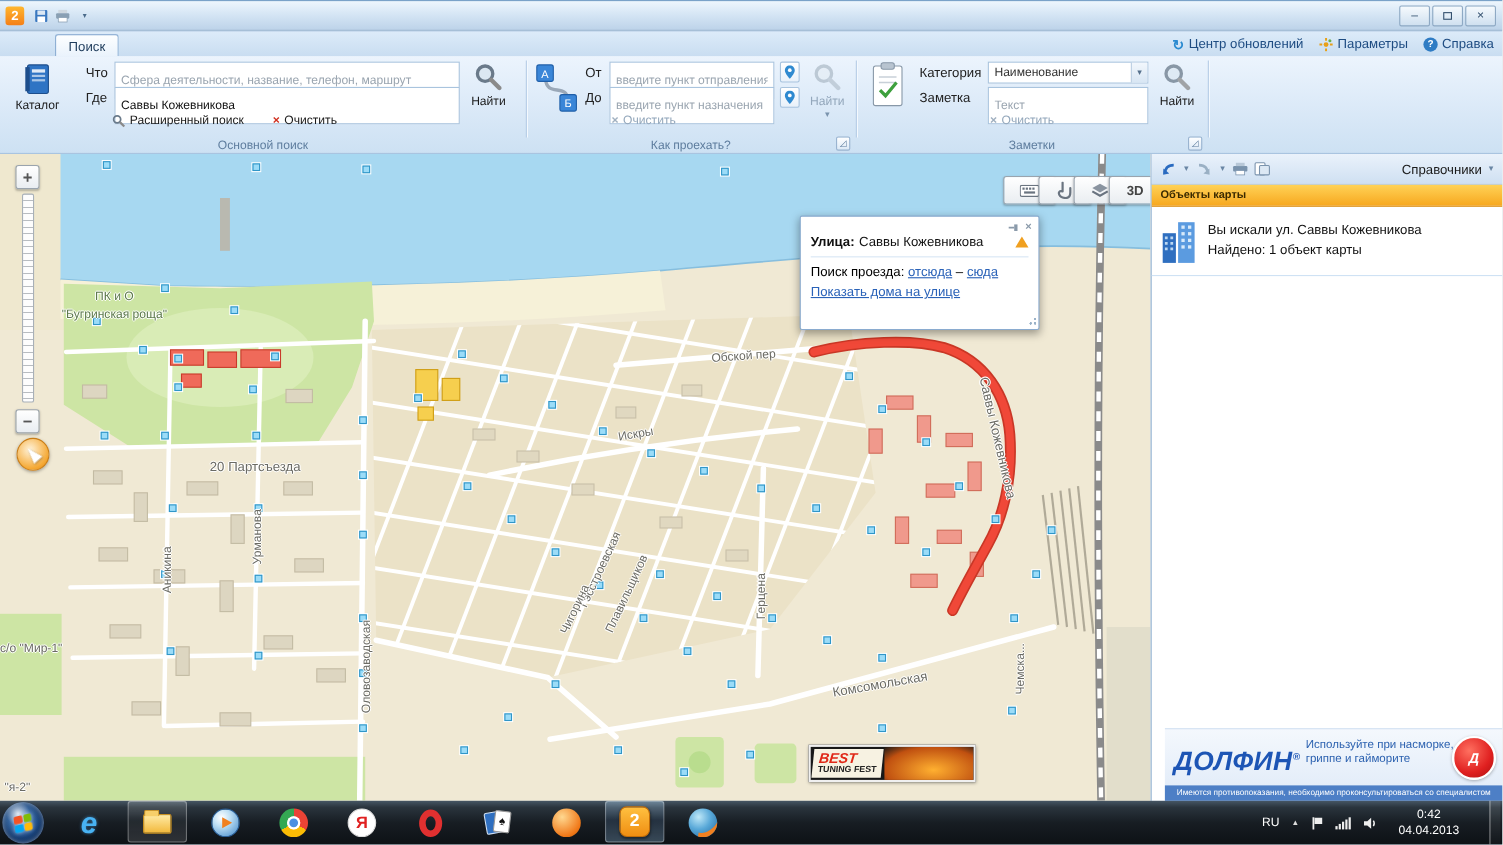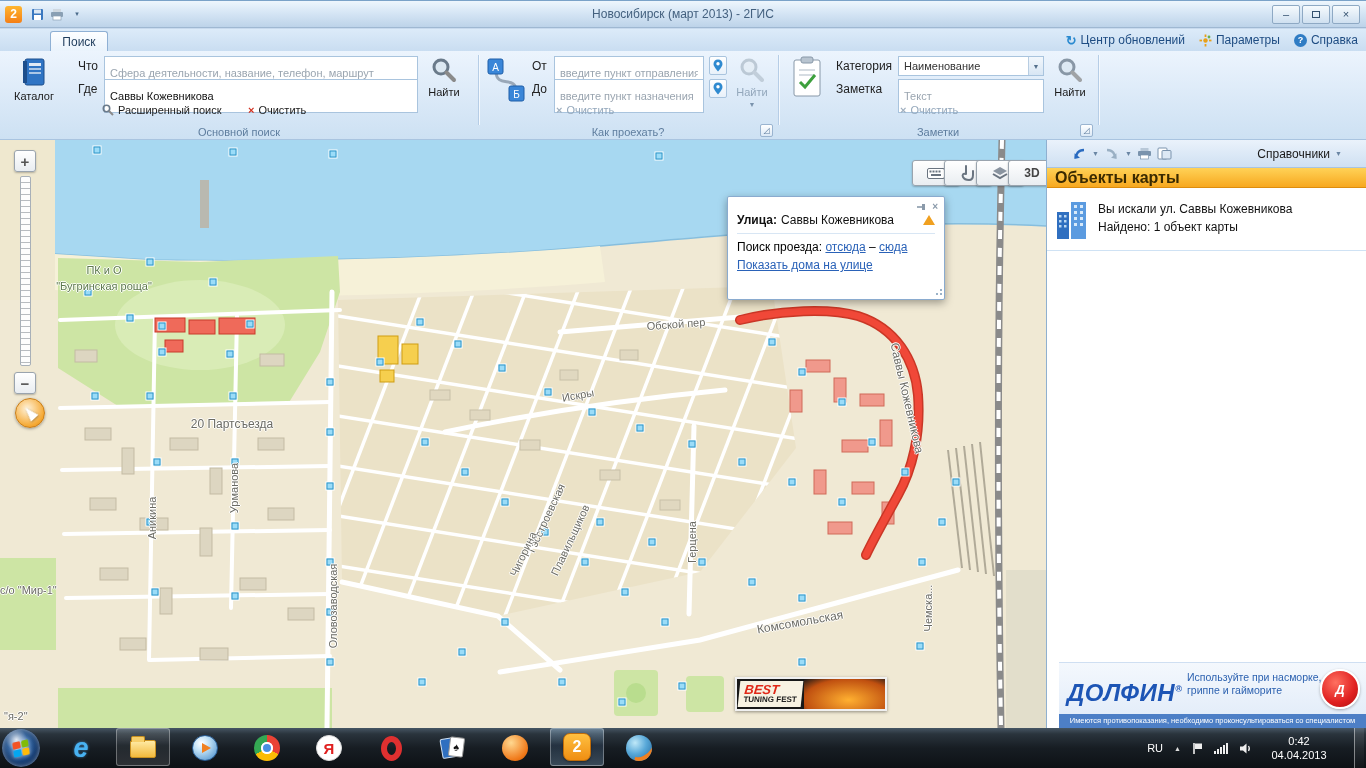--- a/index.html
+++ b/index.html
@@ -70,24 +70,24 @@
  radial-gradient(circle at 3px 5px,#9ab2c8 1px,transparent 1.3px);}
 
 #fest{position:absolute;left:735px;top:537px;width:152px;height:34px;background:#181818;border:2px solid #f0f0f0;box-shadow:0 1px 3px rgba(0,0,0,.4);display:flex;overflow:hidden;}
 .fest-text{background:#f7f2e2;margin:2px;padding:0 5px;transform:skew(-6deg);display:flex;flex-direction:column;justify-content:center;}
 .fest-l1{color:#e02818;font-weight:bold;font-style:italic;font-size:13px;line-height:1;}
 .fest-l2{color:#222;font-weight:bold;font-size:8px;line-height:1.1;}
 .fest-car{flex:1;background:radial-gradient(ellipse at 55% 70%,#ffb030,#c05010 70%,#181818);}
 
 
 #sidebar{position:absolute;top:140px;left:1046px;width:320px;height:588px;background:#fff;border-left:1px solid #8fb0d0;}
-#sb-toolbar{height:28px;background:linear-gradient(#eaf2fb,#cfe0f2);border-bottom:1px solid #a8c4e0;display:flex;align-items:center;padding:0 24px;gap:5px;font-size:12px;color:#1a1a1a;}
+#sb-toolbar{height:28px;background:linear-gradient(#eaf2fb,#cfe0f2);border-bottom:1px solid #a8c4e0;display:flex;align-items:center;padding:0 7px;gap:5px;font-size:12px;color:#1a1a1a;}
 .sb-caret{font-size:7px;color:#6a86a4;}
 .sb-spacer{flex:1;}
-#sb-header{height:20px;background:linear-gradient(#ffd257,#f7a81f);border-bottom:1px solid #dd8d0e;color:#3a2a00;font-size:16px;font-weight:bold;line-height:20px;padding-left:8px;}
+#sb-header{height:20px;background:linear-gradient(#ffd257,#f7a81f);border-bottom:1px solid #dd8d0e;color:#3a2a00;font-size:10px;font-weight:bold;line-height:20px;padding-left:8px;}
 #sb-result{display:flex;gap:9px;padding:12px 8px 10px;}
 #sb-result .txt{font-size:12px;color:#111;line-height:1.5;}
 .sb-div{height:1px;background:#cfe2f4;}
 #sb-item{display:flex;align-items:center;gap:7px;padding:9px 8px;font-size:12px;color:#333;}
 #sb-item .link{color:#111;text-decoration:underline;cursor:pointer;}
 #sb-ad{position:absolute;left:12px;right:0;bottom:0;height:66px;background:linear-gradient(#f4f8fd,#dfeaf8);border-top:1px solid #cfdff2;}
 .ad-brand{position:absolute;left:8px;top:16px;font-size:24px;font-weight:bold;font-style:italic;color:#1d55b5;letter-spacing:.5px;}
 .ad-brand sup{font-size:9px;}
 .ad-text{position:absolute;left:128px;top:8px;width:138px;font-size:10.5px;color:#2d62b0;line-height:1.22;}
 .ad-logo{position:absolute;right:6px;top:6px;width:40px;height:40px;border-radius:50%;background:radial-gradient(circle at 38% 32%,#ff7060,#e02020 60%,#a81010);border:2px solid #fff;box-shadow:0 1px 3px rgba(0,0,0,.3);color:#fff;font-style:italic;font-weight:bold;font-size:13px;display:flex;align-items:center;justify-content:center;}
@@ -142,21 +142,20 @@
     <div class="qat-btn">
       <svg width="14" height="13" viewBox="0 0 14 13">
           <rect x="3" y="1" width="8" height="3" fill="#cfd8e0"></rect>
           <rect x="1" y="4" width="12" height="5" rx="1" fill="#8aa0b4"></rect>
           <rect x="3" y="8" width="8" height="4" fill="#fff" stroke="#8aa0b4" stroke-width=".7"></rect>
         </svg>
     </div>
     <div class="qat-btn">
         <span style="font-size:7px;color:#4a6a8a;">▾</span>
       </div>
-    <div id="win-title">Новосибирск (март 2013) - 2ГИС</div>
     <div id="win-controls">
       <div class="winbtn">–</div>
       <div class="winbtn">
           <span class="maxglyph"></span>
         </div>
       <div class="winbtn">×</div>
     </div>
   </div>
 
   <div id="tabrow">

